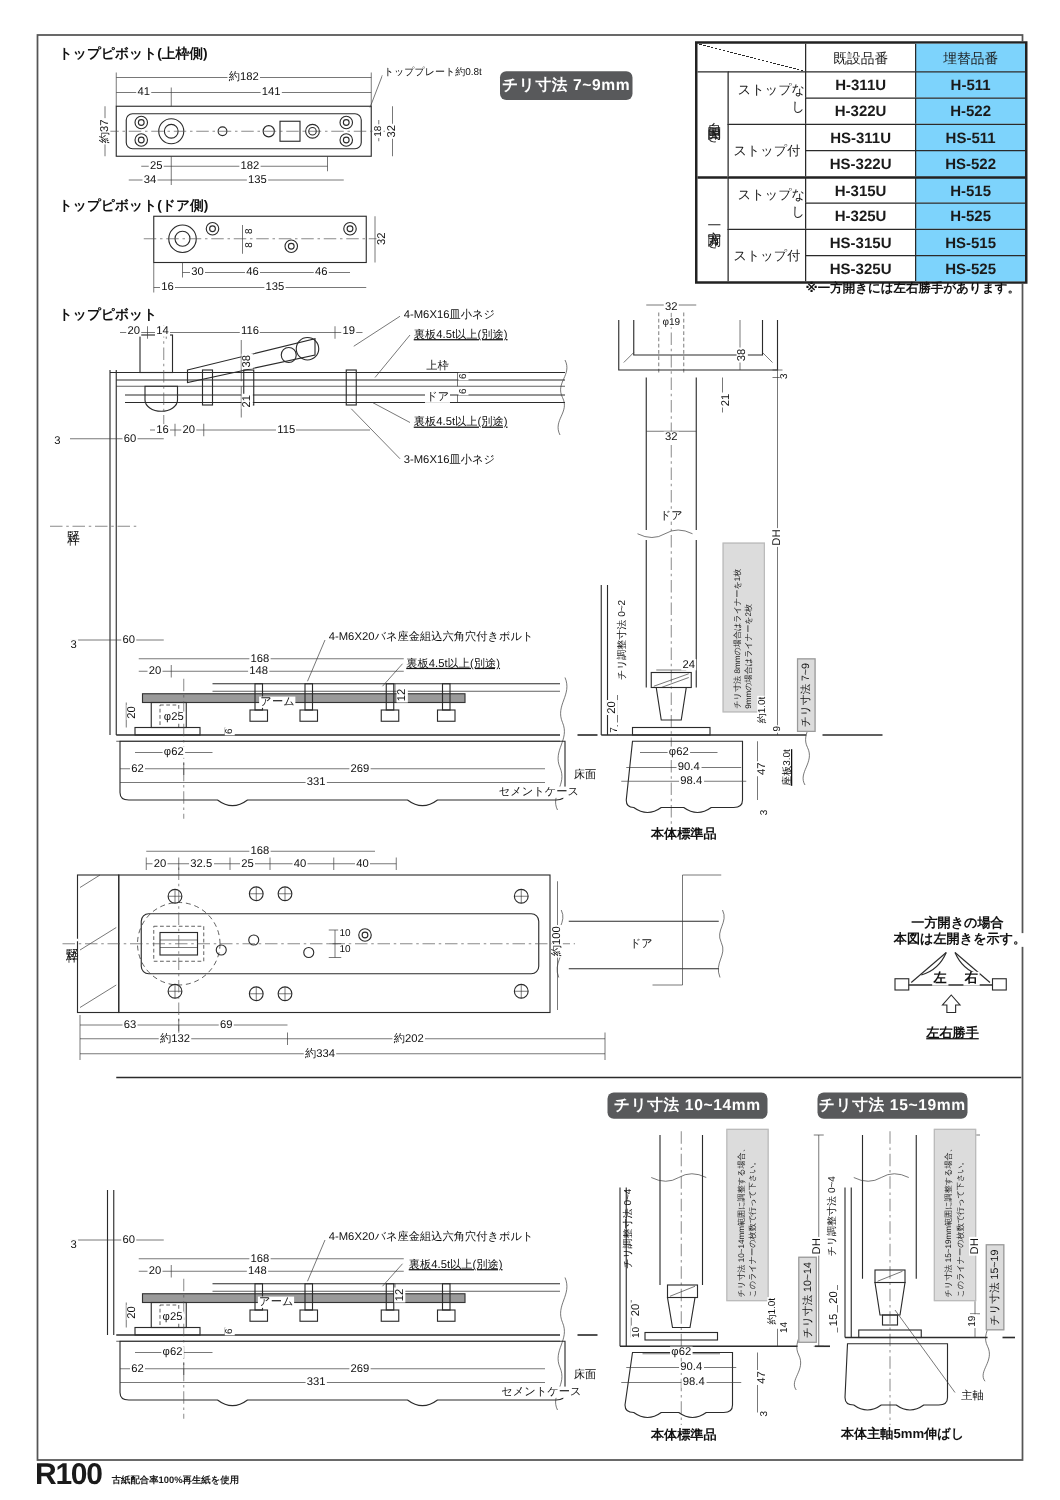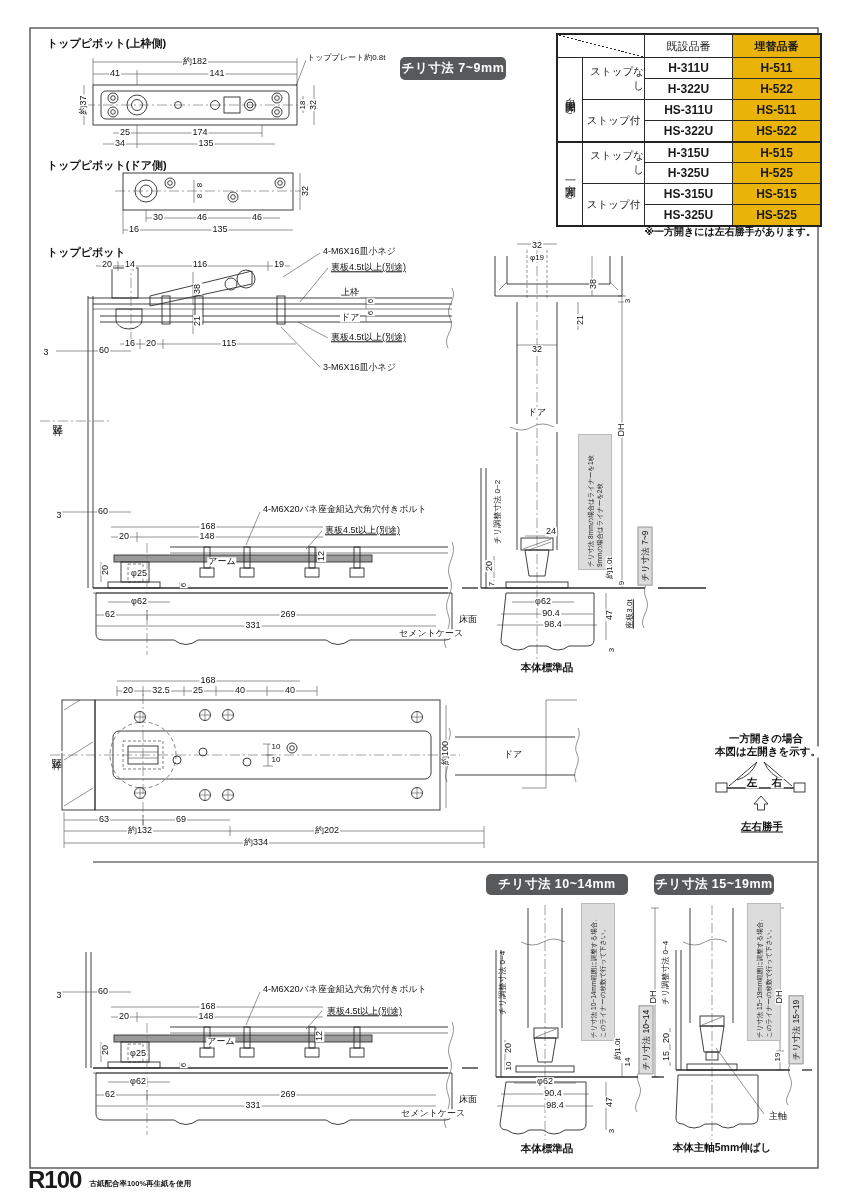--- a/index.html
+++ b/index.html
@@ -25,21 +25,21 @@
          font-size:6.5px;line-height:1.45;white-space:nowrap;padding:1px 2px;}
   .warnbox{position:absolute;border:1px solid #444;background:#fff;font-size:7.6px;line-height:1.5;
            padding:3px 4px;color:#111;}
   .tbl{position:absolute;left:556px;top:33px;width:262px;border:2px solid #222;background:#fff;
        display:grid;grid-template-columns:24px 62px 88px 88px;grid-template-rows:22px repeat(8,21px);}
   .tbl .c{border-left:1px solid #2a2a2a;border-top:1px solid #2a2a2a;display:flex;align-items:center;justify-content:center;
           font-size:11px;overflow:hidden;text-align:right;}
   .tbl .c.first{border-left:none;}
   .tbl .c.toprow{border-top:none;}
   .tbl .pn{font-weight:bold;font-size:12px;}
-  .tbl .rp{background:#eab308;font-weight:bold;}
+  .tbl .rp{background:#7dd3fc;}
   .tbl .grp{writing-mode:vertical-rl;letter-spacing:2px;font-size:11px;}
   .tbl .sub{font-size:10.5px;}
   .tbl .sep{border-top:2px solid #222;}
   .diagcell{background:linear-gradient(to top right,transparent 49.4%,#2a2a2a 49.4%,#2a2a2a 50.6%,transparent 50.6%);}
   .footer{position:absolute;left:28px;top:1168px;display:flex;align-items:flex-end;}
   .r100{font-weight:900;font-size:24px;letter-spacing:-1px;color:#1a1a1a;line-height:1;}
   .recycle{font-size:7.5px;font-weight:bold;margin-left:8px;margin-bottom:3px;color:#1a1a1a;}
 </style>
 </head>
 <body>
@@ -390,21 +390,21 @@
     <div class="c pn rp sep" style="grid-area:6/4/7/5">H-515</div>
     <div class="c pn" style="grid-area:7/3/8/4">H-325U</div>
     <div class="c pn rp" style="grid-area:7/4/8/5">H-525</div>
     <div class="c pn" style="grid-area:8/3/9/4">HS-315U</div>
     <div class="c pn rp" style="grid-area:8/4/9/5">HS-515</div>
     <div class="c pn" style="grid-area:9/3/10/4">HS-325U</div>
     <div class="c pn rp" style="grid-area:9/4/10/5">HS-525</div>
   </div>
 
   <div class="pill" style="left:400px;top:57px;width:106px;height:23px">チリ寸法 7~9mm</div>
-  <div class="pill" style="left:486px;top:874px;width:142px;height:21px">チリ寸法 10~14mm</div>
+  <div class="pill" style="left:486px;top:874px;width:128px;height:21px">チリ寸法 10~14mm</div>
   <div class="pill" style="left:654px;top:874px;width:120px;height:21px">チリ寸法 15~19mm</div>
 
   <div class="rnote" style="left:527px;top:485px;width:130px;height:30px">
     <span>チリ寸法 8mmの場合はライナーを1枚</span>
     <span>9mmの場合はライナーを2枚</span>
   </div>
   <div class="rnote" style="left:529px;top:955px;width:132px;height:30px">
     <span>チリ寸法 10~14mm範囲に調整する場合、</span>
     <span>このライナーの枚数で行って下さい。</span>
   </div>
@@ -419,21 +419,21 @@
       <span class="ann t-title" style="left: 46px; top: 166px; transform: translate(0px, -50%);">トップピボット(ドア側)</span>
       <span class="ann t-title" style="left: 46px; top: 253px; transform: translate(0px, -50%);">トップピボット</span>
       <span class="ann t-note" style="left: 817px; top: 232px; transform: translate(-100%, -50%);">※一方開きには左右勝手があります。</span>
       <span class="ann" style="left: 195px; top: 62px; transform: translate(-50%, -50%);">約182</span>
       <span class="ann" style="left: 115px; top: 74px; transform: translate(-50%, -50%);">41</span>
       <span class="ann" style="left: 217px; top: 74px; transform: translate(-50%, -50%);">141</span>
       <span class="ann" style="left: 84px; top: 105px; transform: translate(-50%, -50%) rotate(-90deg);">約37</span>
       <span class="ann sm" style="left: 303px; top: 105px; transform: translate(-50%, -50%) rotate(-90deg);">18</span>
       <span class="ann" style="left: 314px; top: 105px; transform: translate(-50%, -50%) rotate(-90deg);">32</span>
       <span class="ann" style="left: 125px; top: 133px; transform: translate(-50%, -50%);">25</span>
-      <span class="ann" style="left: 200px; top: 133px; transform: translate(-50%, -50%);">174</span>
+      <span class="ann" style="left: 200px; top: 133px; transform: translate(-50%, -50%);">182</span>
       <span class="ann" style="left: 120px; top: 144px; transform: translate(-50%, -50%);">34</span>
       <span class="ann" style="left: 206px; top: 144px; transform: translate(-50%, -50%);">135</span>
       <span class="ann sm" style="left: 306px; top: 58px; transform: translate(0px, -50%);">トッププレート約0.8t</span>
       <span class="ann" style="left: 158px; top: 218px; transform: translate(-50%, -50%);">30</span>
       <span class="ann" style="left: 202px; top: 218px; transform: translate(-50%, -50%);">46</span>
       <span class="ann" style="left: 257px; top: 218px; transform: translate(-50%, -50%);">46</span>
       <span class="ann" style="left: 134px; top: 230px; transform: translate(-50%, -50%);">16</span>
       <span class="ann" style="left: 220px; top: 230px; transform: translate(-50%, -50%);">135</span>
       <span class="ann sm" style="left: 200px; top: 185px; transform: translate(-50%, -50%) rotate(-90deg);">8</span>
       <span class="ann sm" style="left: 200px; top: 196px; transform: translate(-50%, -50%) rotate(-90deg);">8</span>

